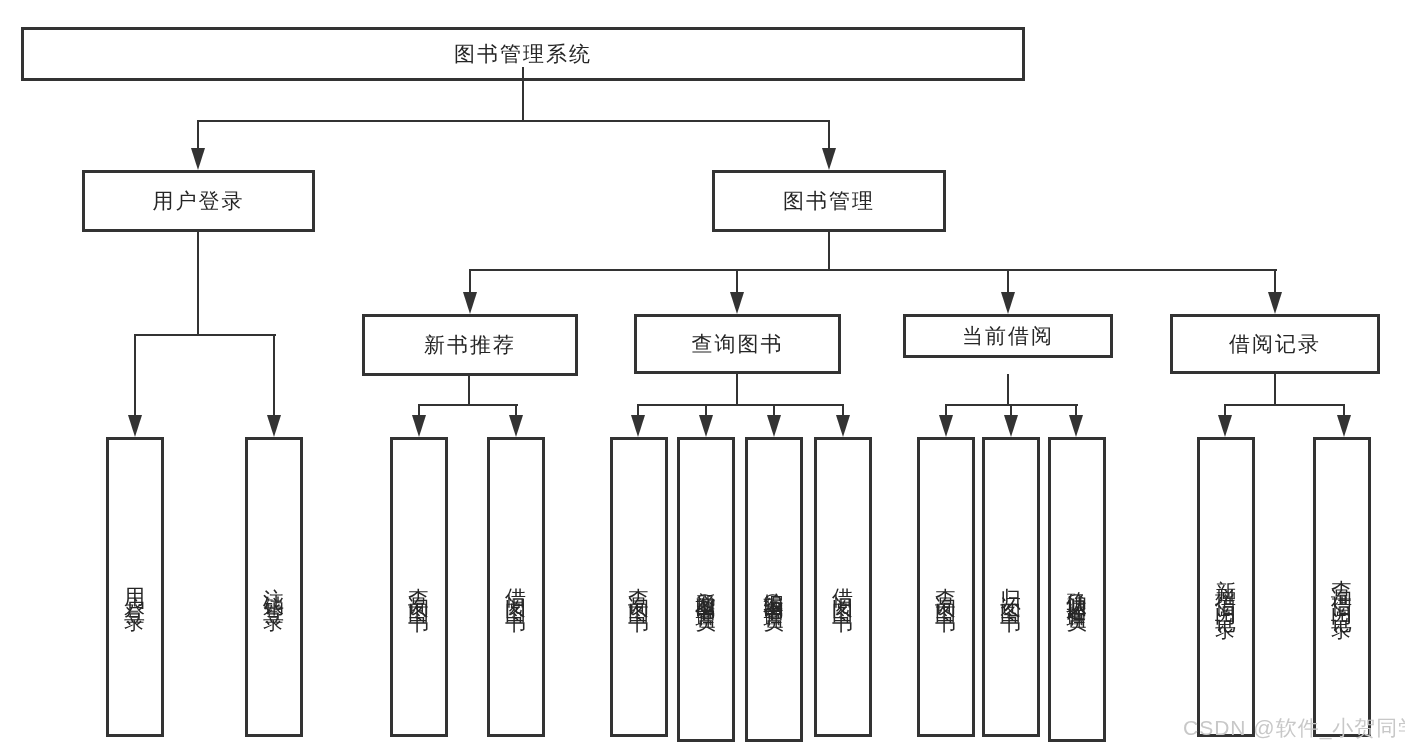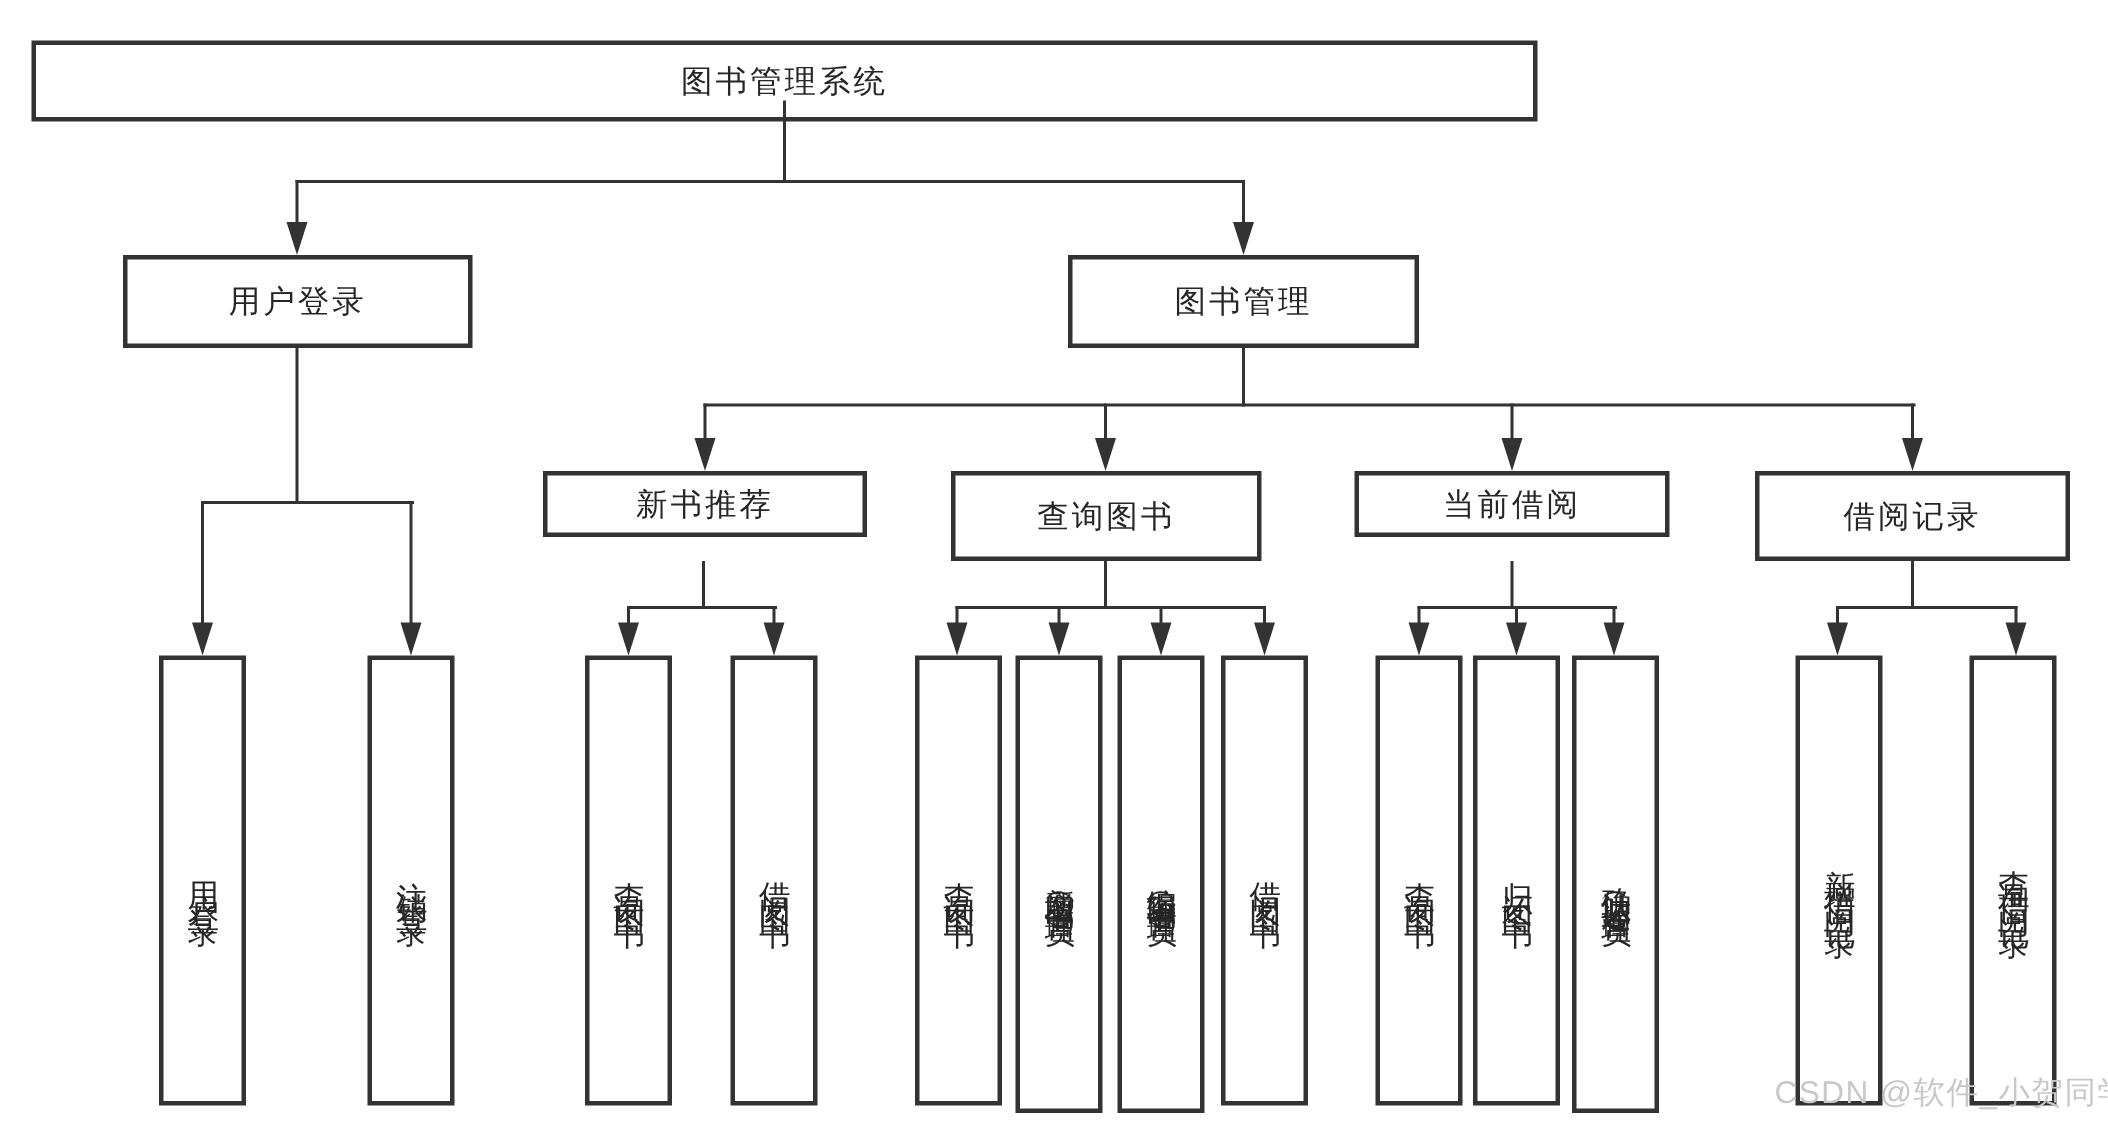--- a/index.html
+++ b/index.html
@@ -41,21 +41,21 @@
 </div>
 
 <div class="box" style="left:82px;top:170px;width:233px;height:62px;">
   <span class="h-label">用户登录</span>
 </div>
 
 <div class="box" style="left:712px;top:170px;width:234px;height:62px;">
   <span class="h-label">图书管理</span>
 </div>
 
-<div class="box" style="left:362px;top:314px;width:216px;height:44px;">
+<div class="box" style="left:362px;top:314px;width:216px;height:62px;">
   <span class="h-label">新书推荐</span>
 </div>
 
 <div class="box" style="left:634px;top:314px;width:207px;height:60px;">
   <span class="h-label">查询图书</span>
 </div>
 
 <div class="box" style="left:903px;top:314px;width:210px;height:44px;">
   <span class="h-label">当前借阅</span>
 </div>

